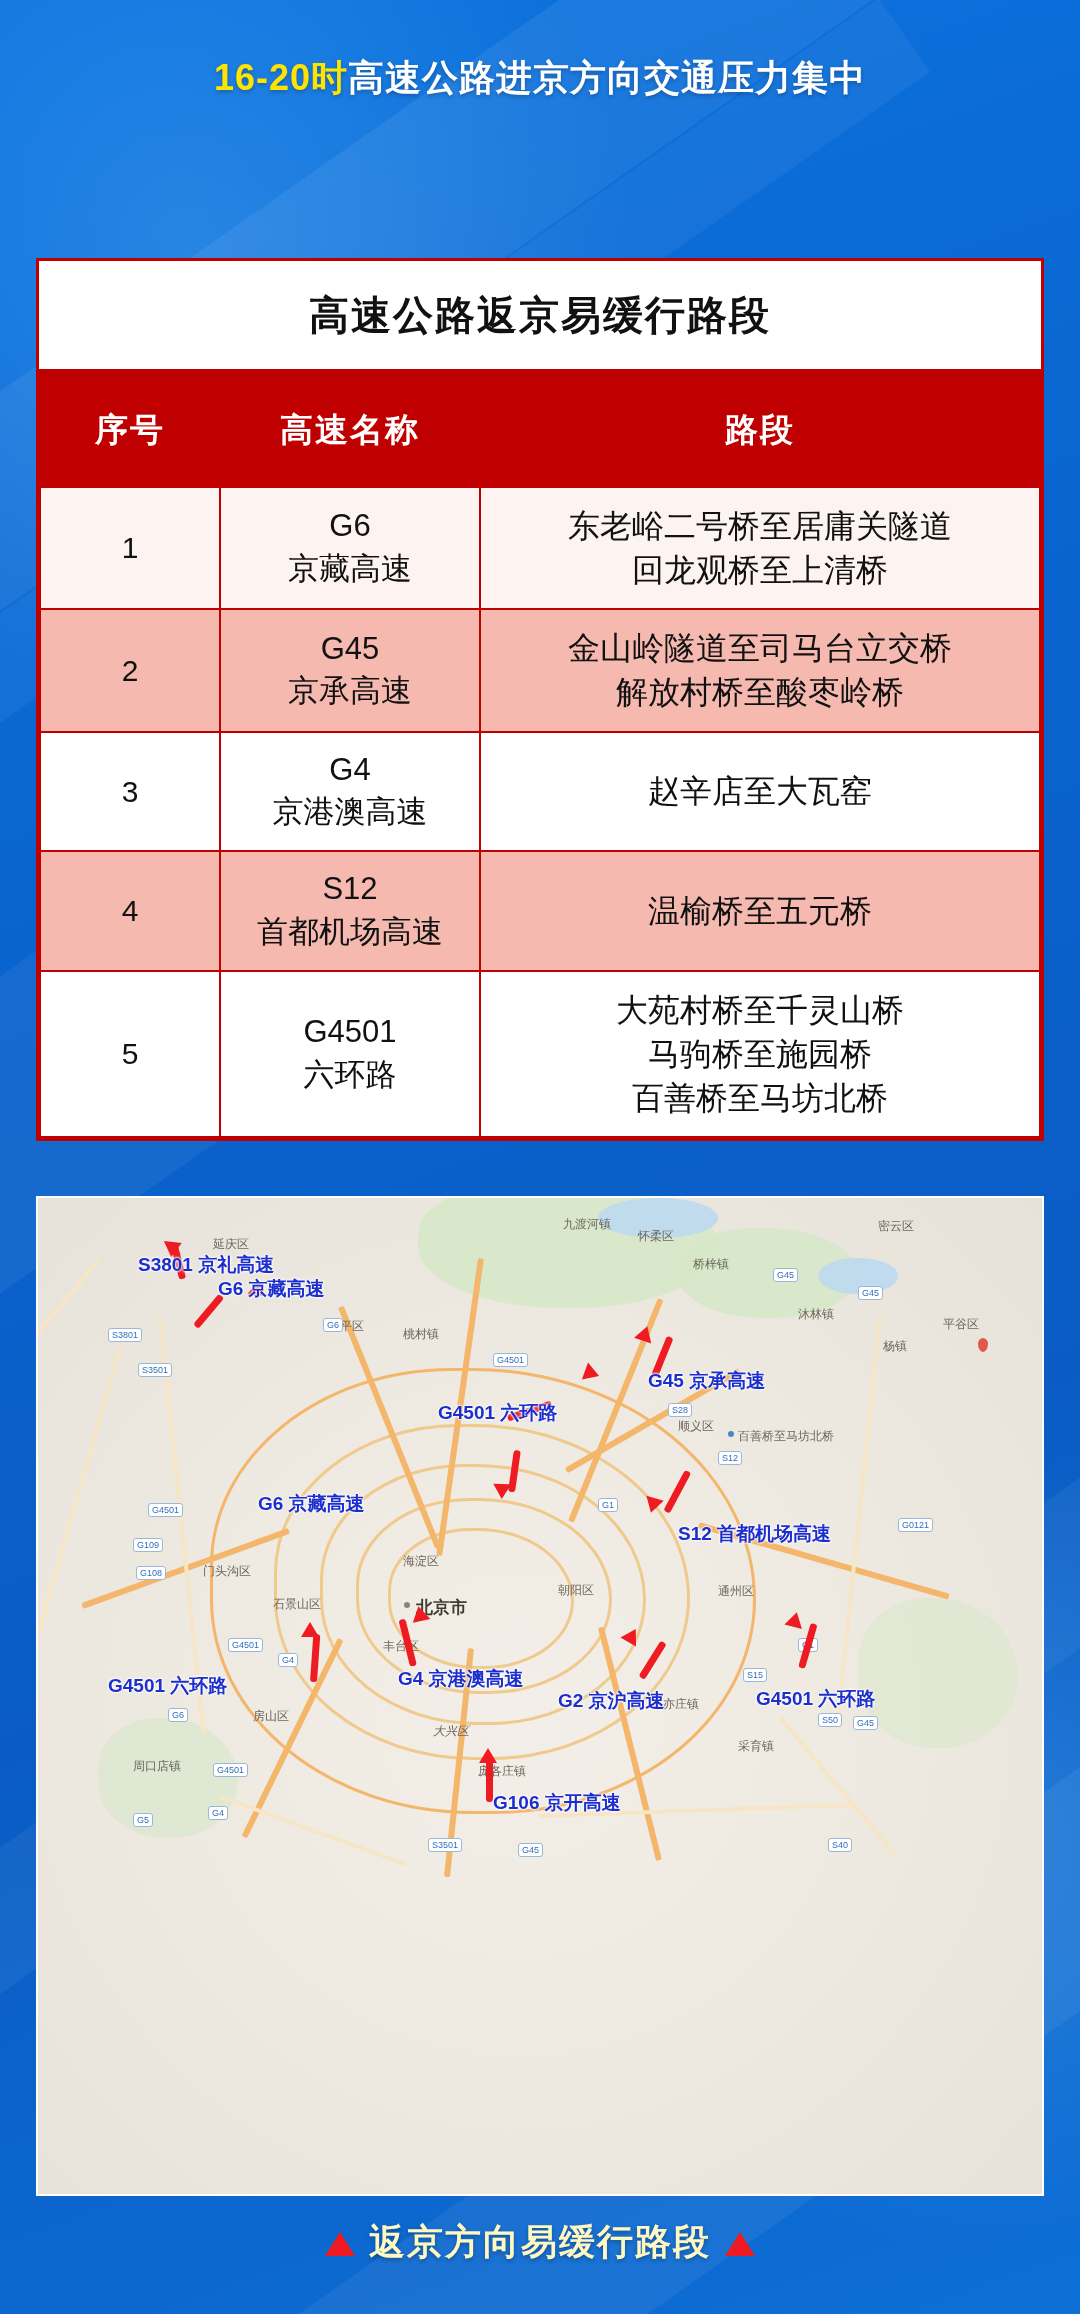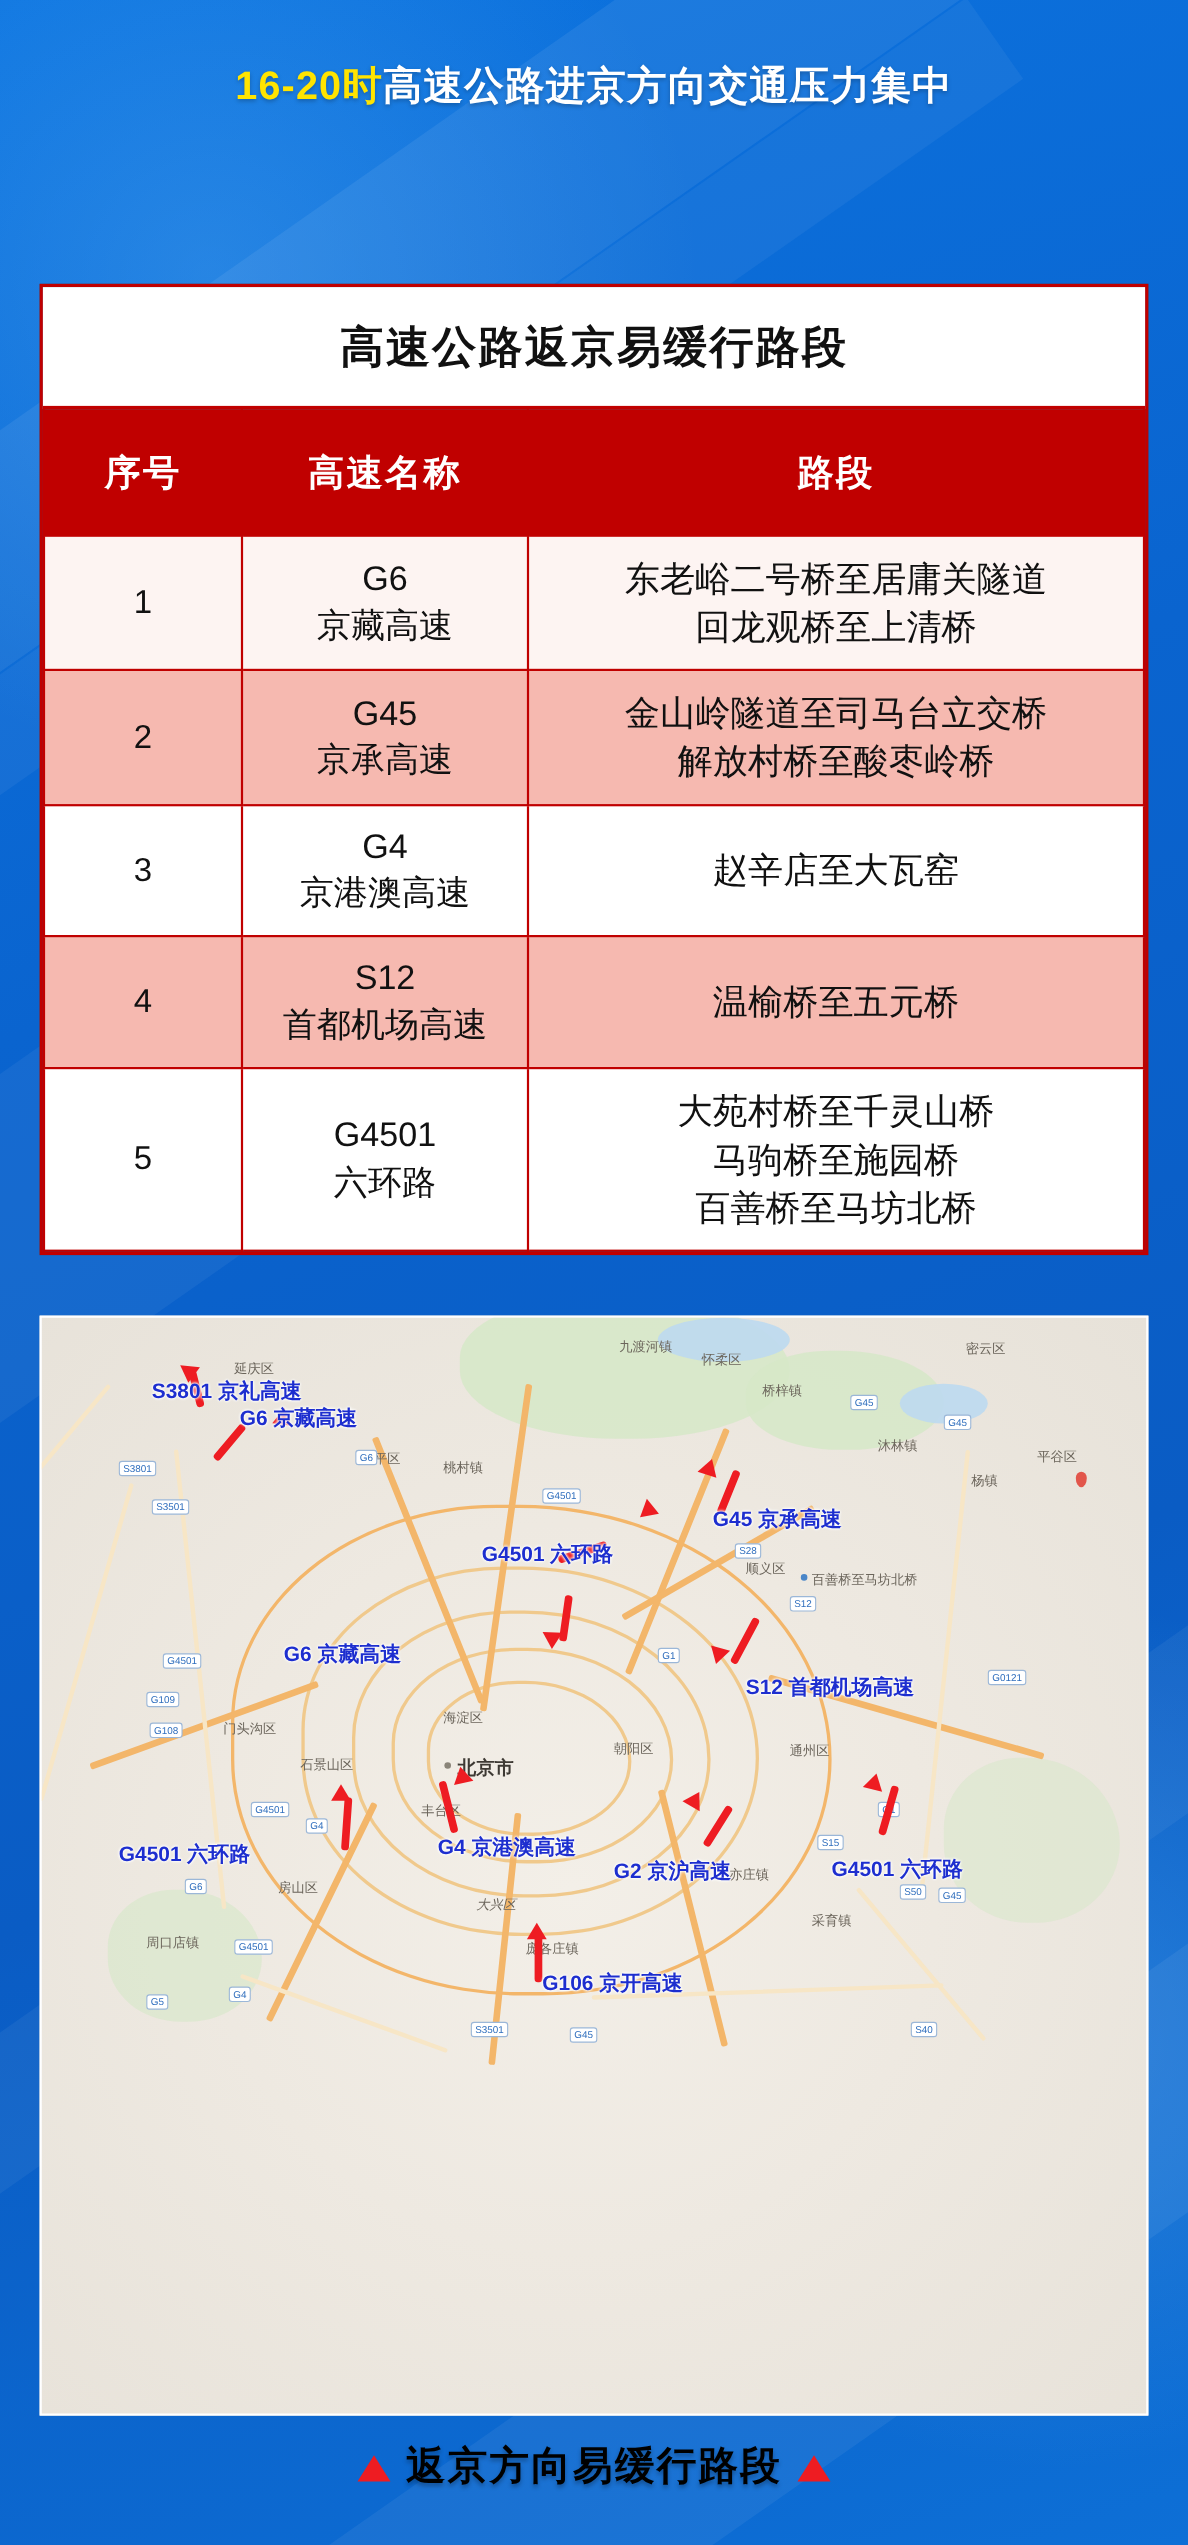--- a/index.html
+++ b/index.html
@@ -59,21 +59,21 @@
     text-shadow: 0 2px 4px rgba(0,0,0,0.25);
   }
   .headline .hl { color: #ffe400; }
 
   
   .card {
     position: absolute;
     left: 36px;
     top: 258px;
     width: 1008px;
-    background: #0369a1;
+    background: #f0abfc;
     border: 3px solid #c00000;
     box-sizing: border-box;
     z-index: 6;
   }
   .card-title {
     height: 108px;
     display: flex;
     align-items: center;
     justify-content: center;
     font-size: 40px;
@@ -221,21 +221,21 @@
   
   .footer {
     position: absolute;
     left: 0; right: 0;
     top: 2218px;
     text-align: center;
     z-index: 7;
   }
   .footer .txt {
     display: inline-block;
-    color: #000000;
+    color: #fef9c3;
     font-size: 36px;
     font-weight: bold;
     letter-spacing: 2px;
     text-shadow: 0 2px 4px rgba(0,0,0,0.3);
   }
   .tri {
     display: inline-block;
     width: 0; height: 0;
     border-left: 15px solid transparent;
     border-right: 15px solid transparent;

